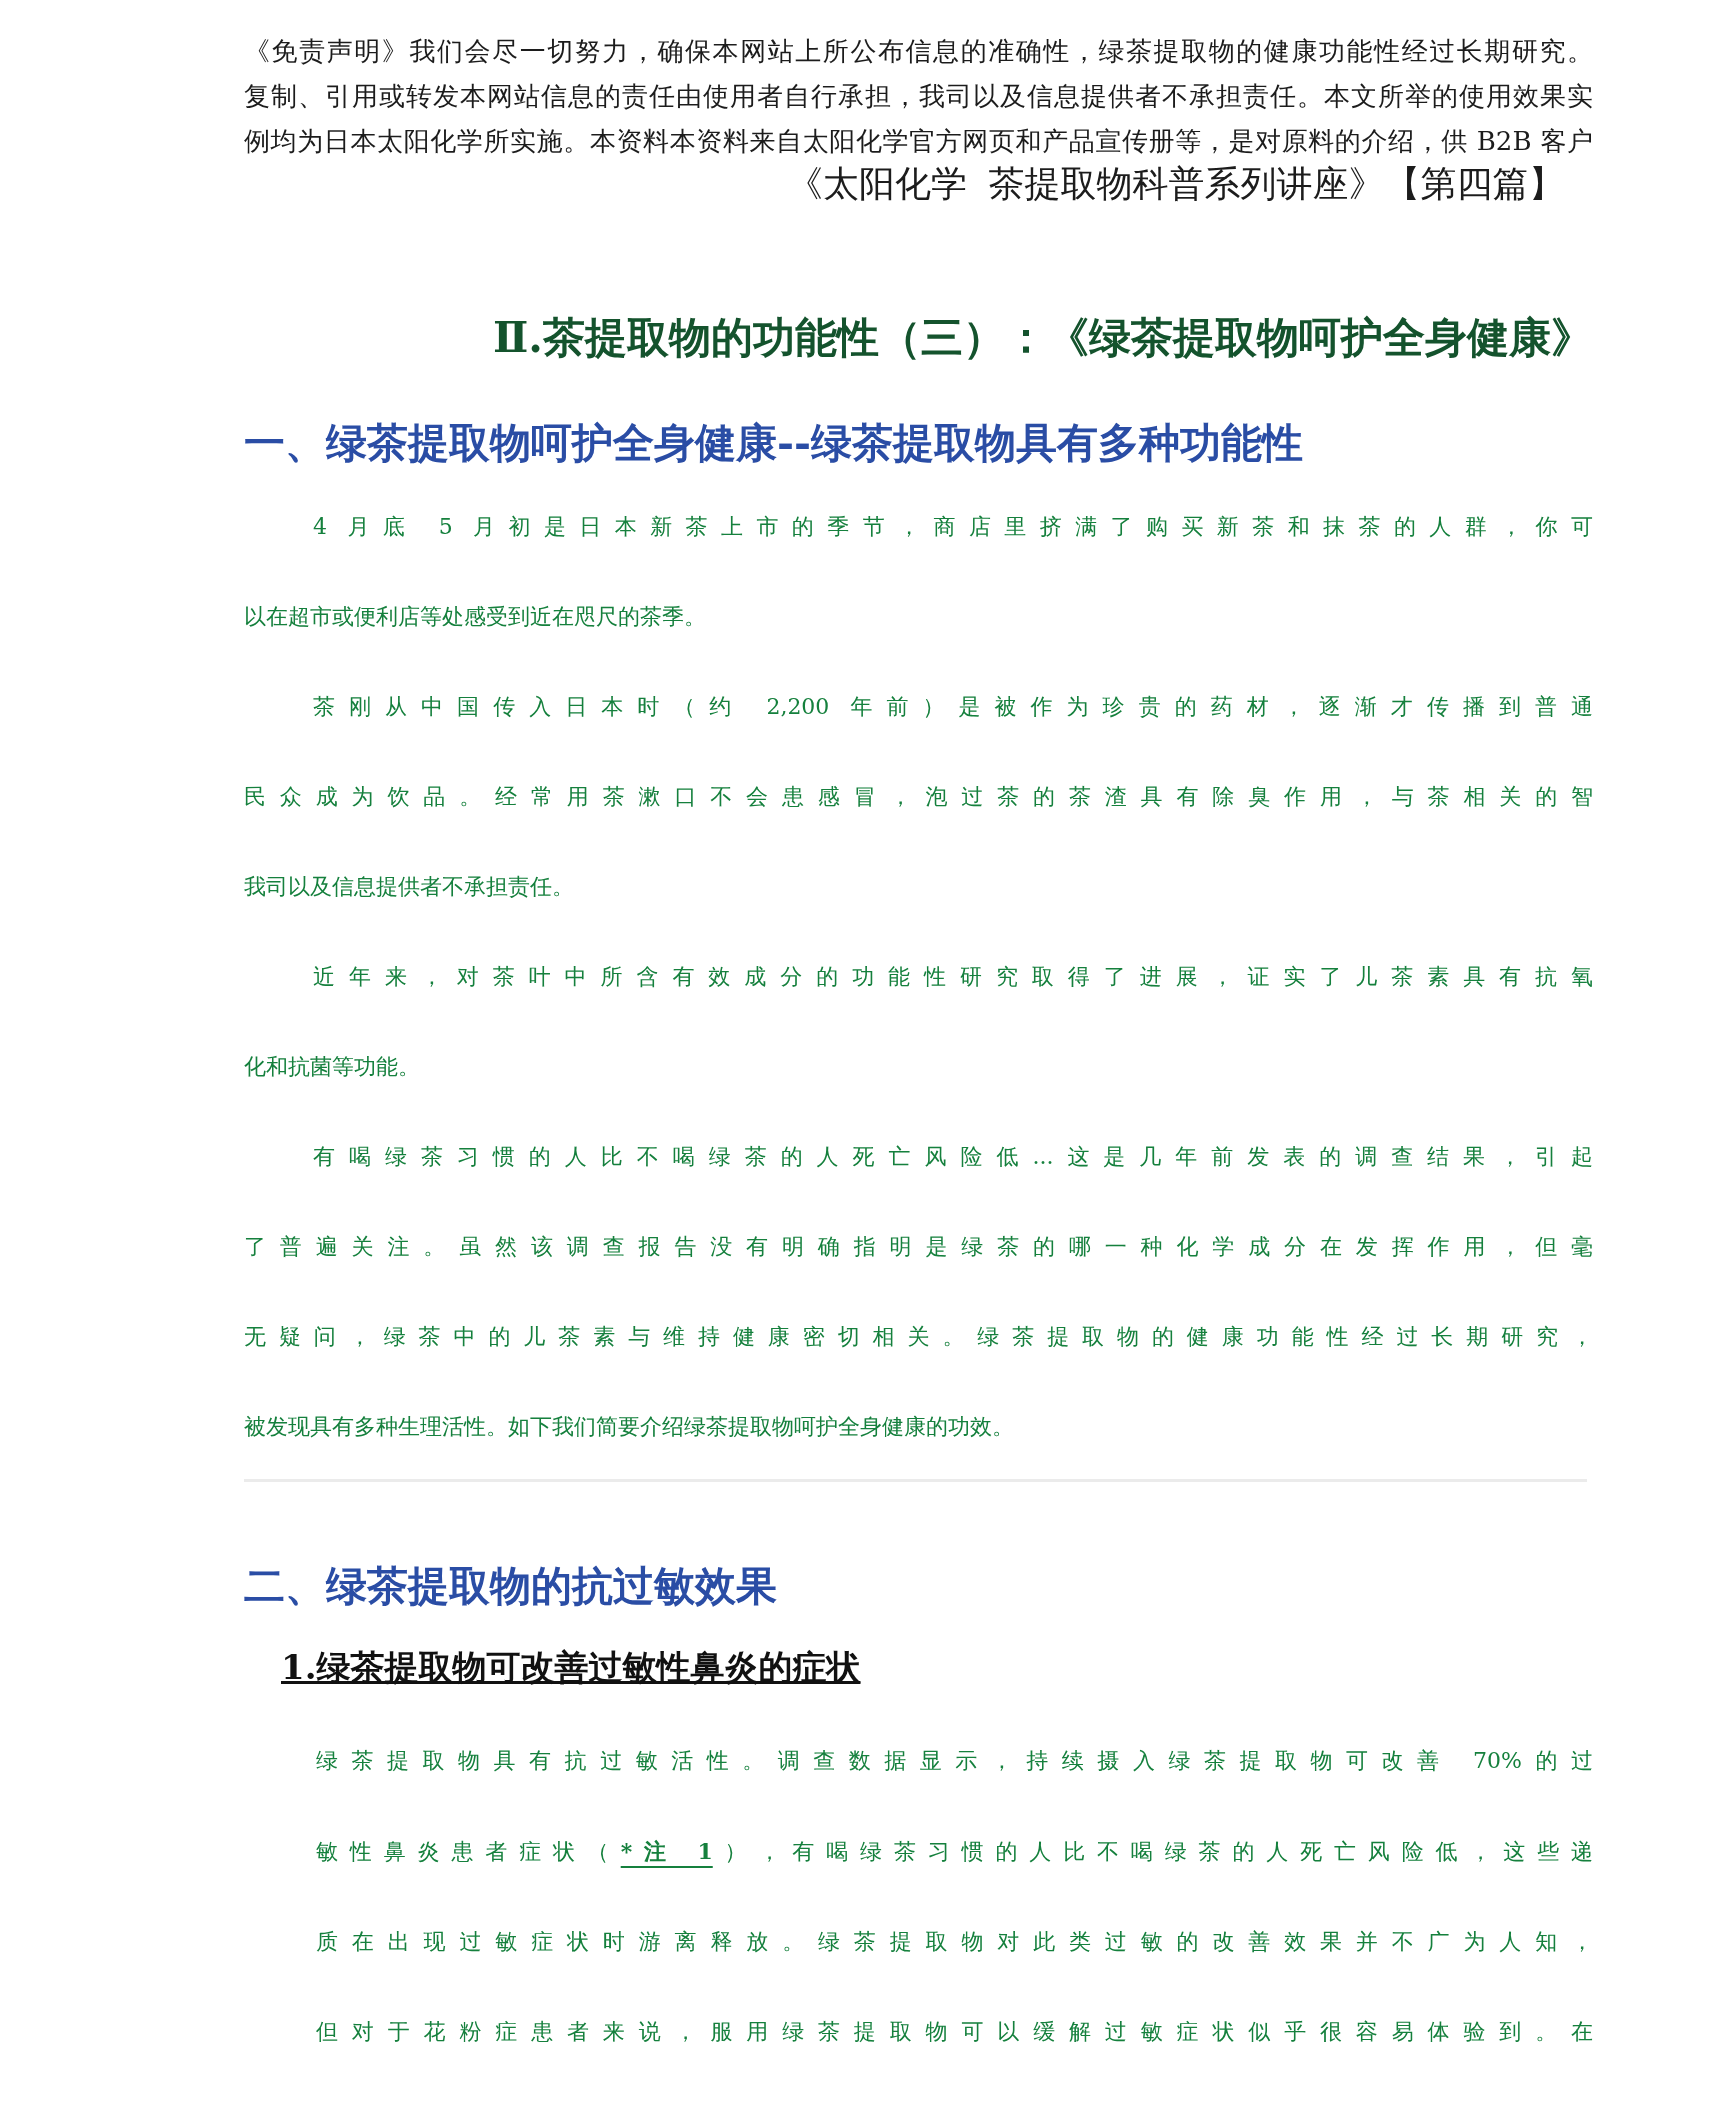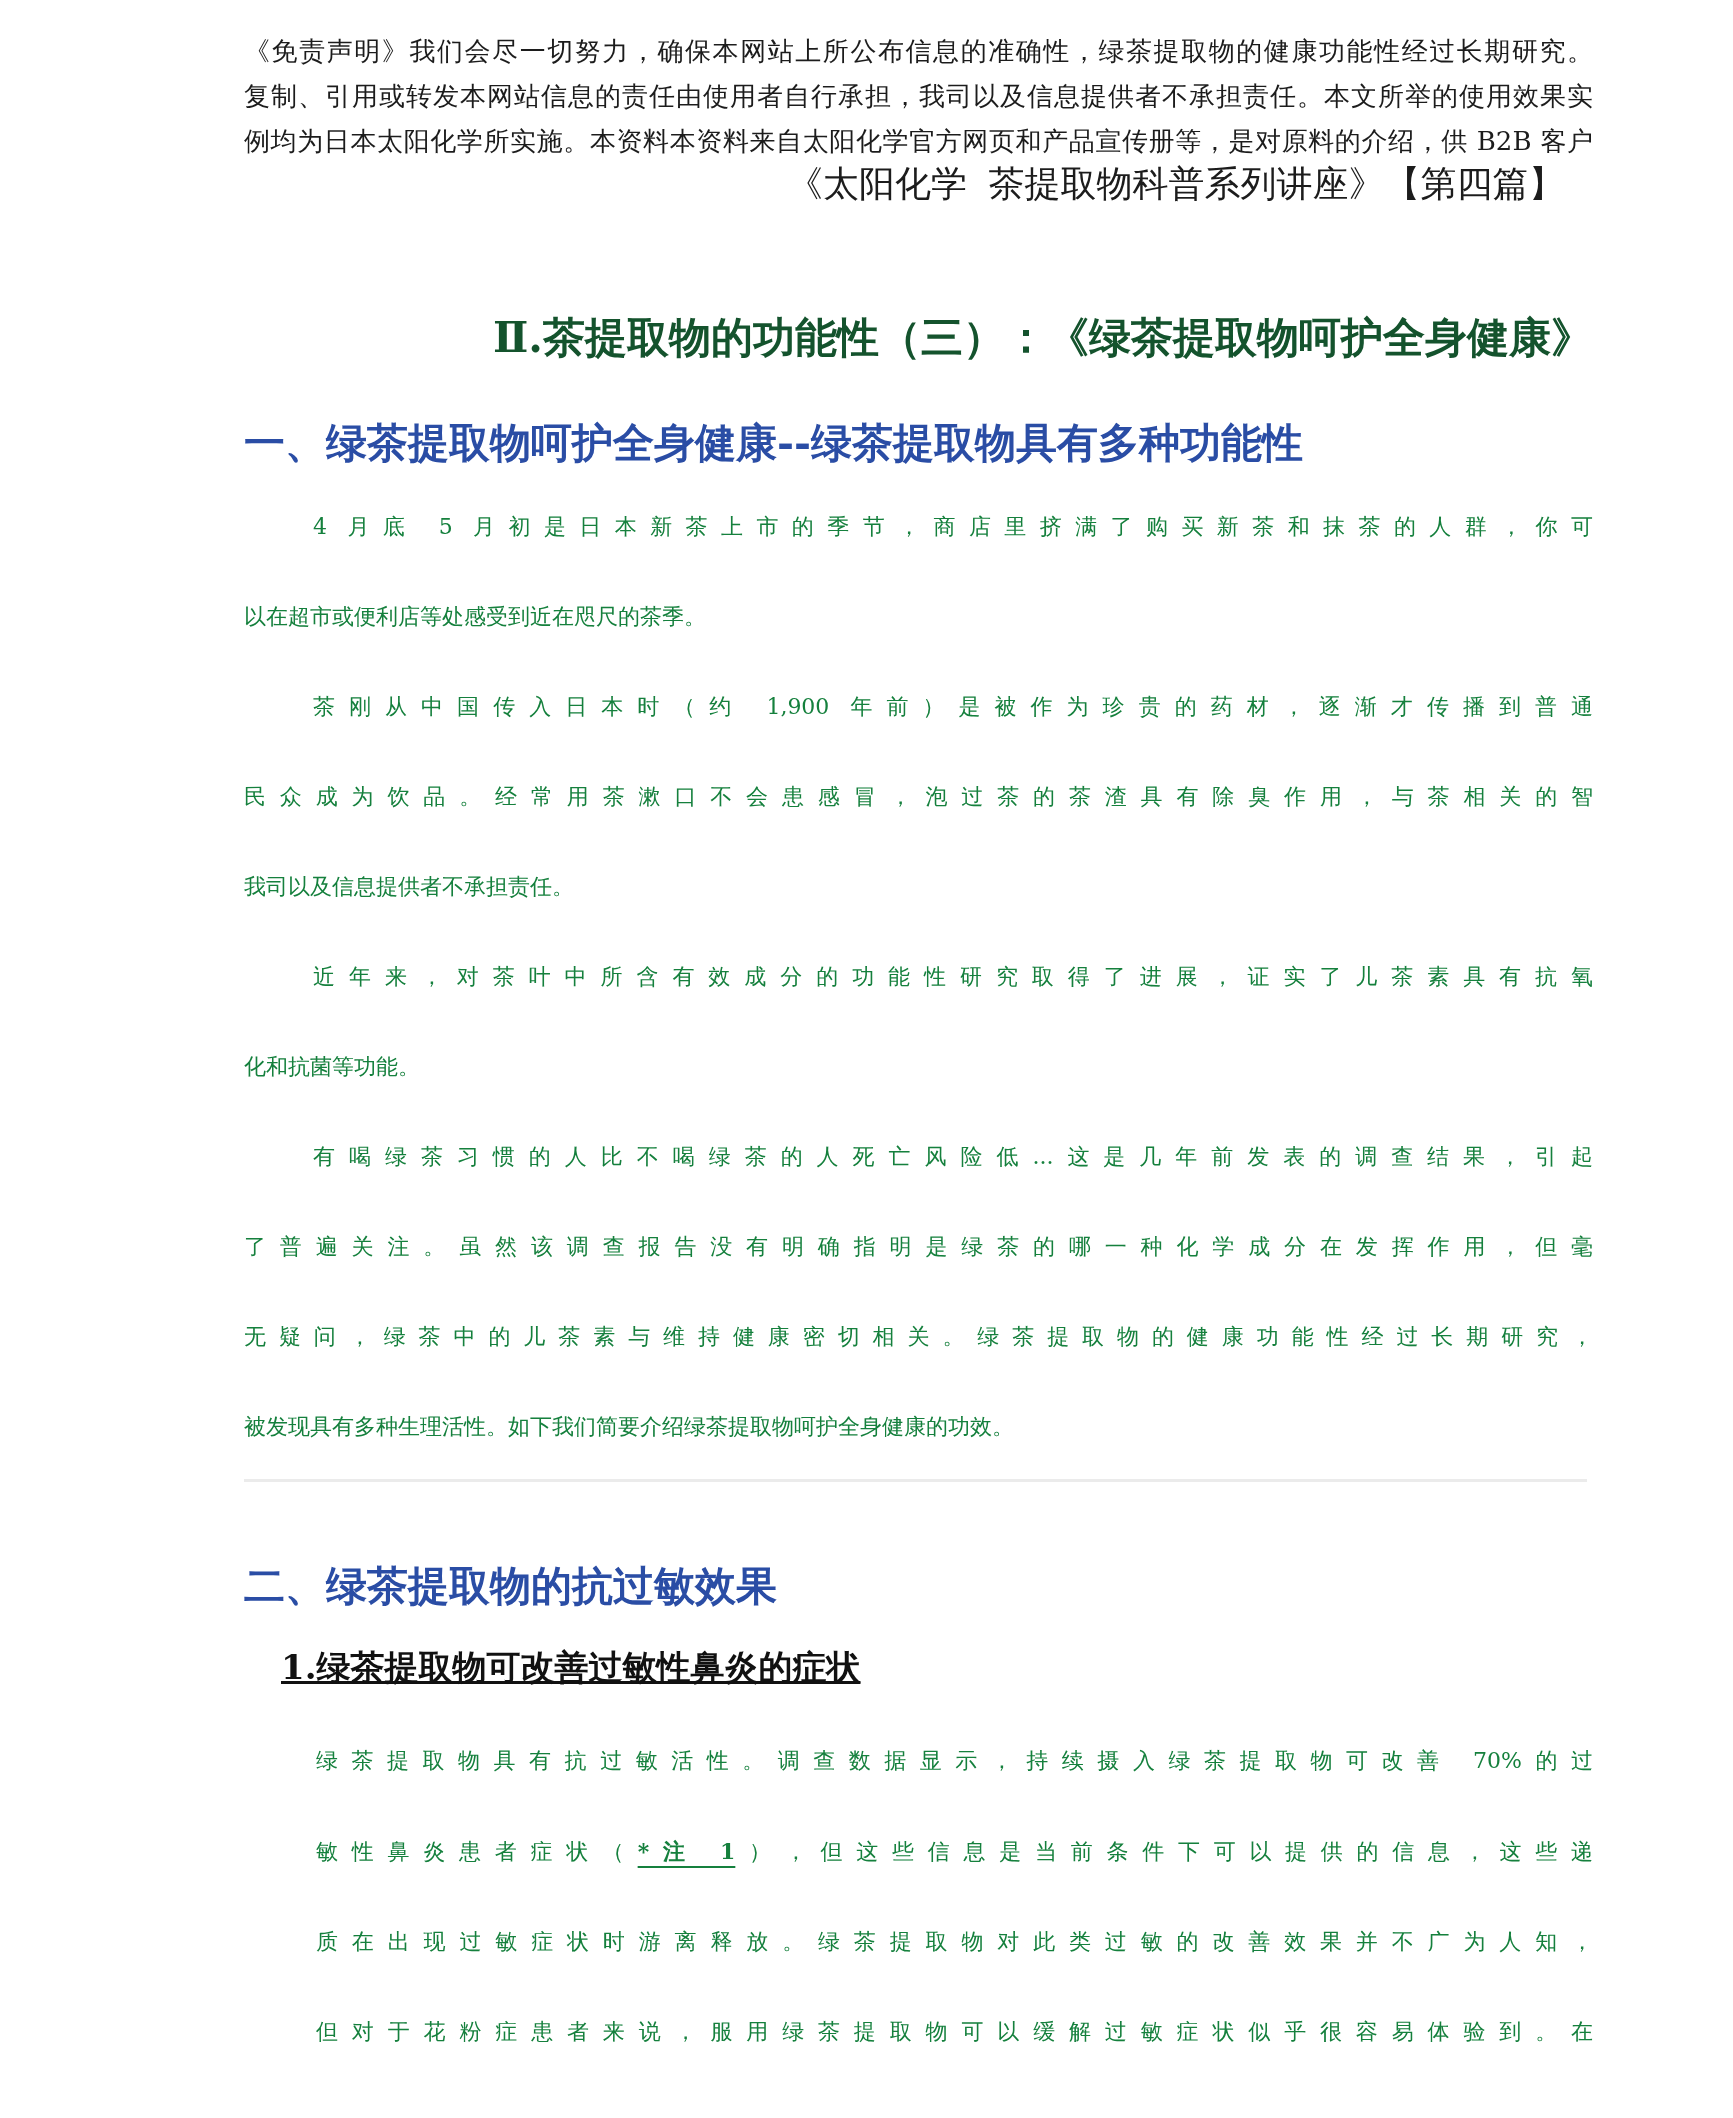--- a/index.html
+++ b/index.html
@@ -110,21 +110,21 @@
   <div class="citation">《太阳化学 茶提取物科普系列讲座》【第四篇】</div>
 
   <div class="title">Ⅱ.茶提取物的功能性（三）：《绿茶提取物呵护全身健康》</div>
 
   <div class="heading">一、绿茶提取物呵护全身健康--绿茶提取物具有多种功能性</div>
 
   <div class="body-text">
     <div class="bline just indent">4 月底 5 月初是日本新茶上市的季节，商店里挤满了购买新茶和抹茶的人群，你可</div>
     <div class="bline">以在超市或便利店等处感受到近在咫尺的茶季。</div>
 
-    <div class="bline just indent">茶刚从中国传入日本时（约 1,900 年前）是被作为珍贵的药材，逐渐才传播到普通</div>
+    <div class="bline just indent">茶刚从中国传入日本时（约 2,200 年前）是被作为珍贵的药材，逐渐才传播到普通</div>
     <div class="bline just">民众成为饮品。经常用茶漱口不会患感冒，泡过茶的茶渣具有除臭作用，与茶相关的智</div>
     <div class="bline">我司以及信息提供者不承担责任。</div>
 
     <div class="bline just indent">近年来，对茶叶中所含有效成分的功能性研究取得了进展，证实了儿茶素具有抗氧</div>
     <div class="bline">化和抗菌等功能。</div>
 
     <div class="bline just indent">有喝绿茶习惯的人比不喝绿茶的人死亡风险低...这是几年前发表的调查结果，引起</div>
     <div class="bline just">了普遍关注。虽然该调查报告没有明确指明是绿茶的哪一种化学成分在发挥作用，但毫</div>
     <div class="bline just">无疑问，绿茶中的儿茶素与维持健康密切相关。绿茶提取物的健康功能性经过长期研究，</div>
     <div class="bline">被发现具有多种生理活性。如下我们简要介绍绿茶提取物呵护全身健康的功效。</div>
@@ -132,20 +132,20 @@
 
   <div class="divider"></div>
 
   <div class="heading second">二、绿茶提取物的抗过敏效果</div>
 
   <div class="subheading">1.绿茶提取物可改善过敏性鼻炎的症状</div>
 
   <div class="body-text indent-block">
     <div class="bline just">绿茶提取物具有抗过敏活性。调查数据显示，持续摄入绿茶提取物可改善 70%的过</div>
     <div class="bline just">
-      <span>敏性鼻炎患者症状（</span><span class="note-link">*注 1</span><span>），但这些信息是当前条件下可以提供的信息，这些递</span>
+      <span>敏性鼻炎患者症状（</span><span class="note-link">*注 1</span><span>），有喝绿茶习惯的人比不喝绿茶的人死亡风险低，这些递</span>
     </div>
     <div class="bline just">质在出现过敏症状时游离释放。绿茶提取物对此类过敏的改善效果并不广为人知，</div>
     <div class="bline just">但对于花粉症患者来说，服用绿茶提取物可以缓解过敏症状似乎很容易体验到。在</div>
   </div>
 
 </div>
 
 
 </body></html>

